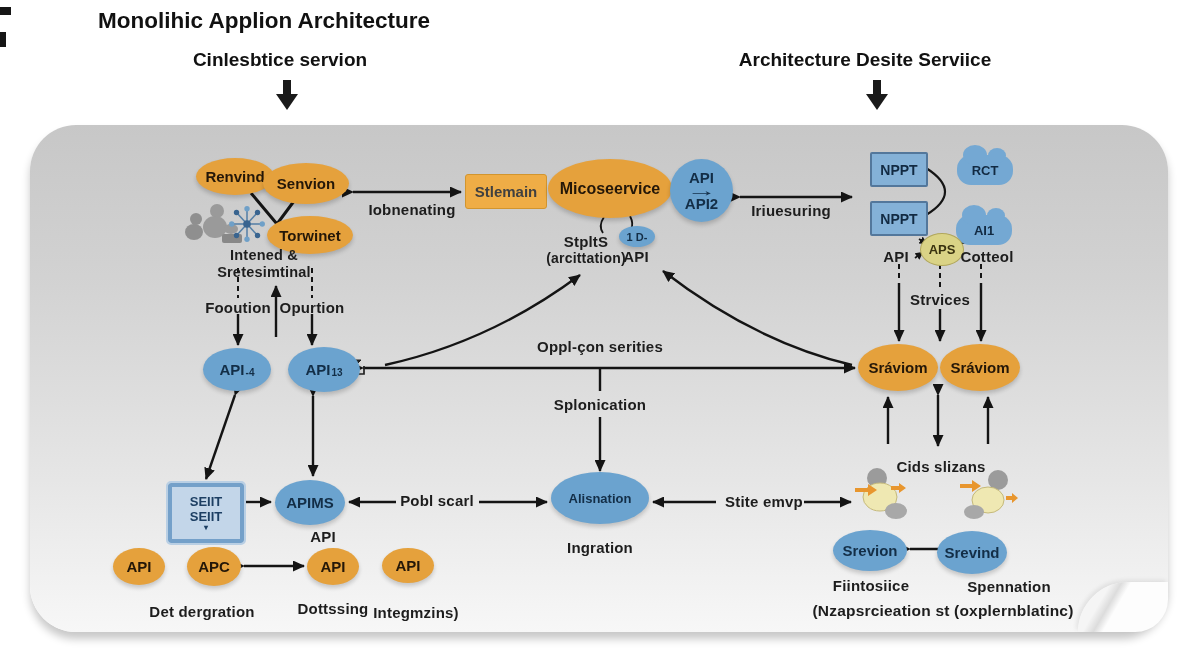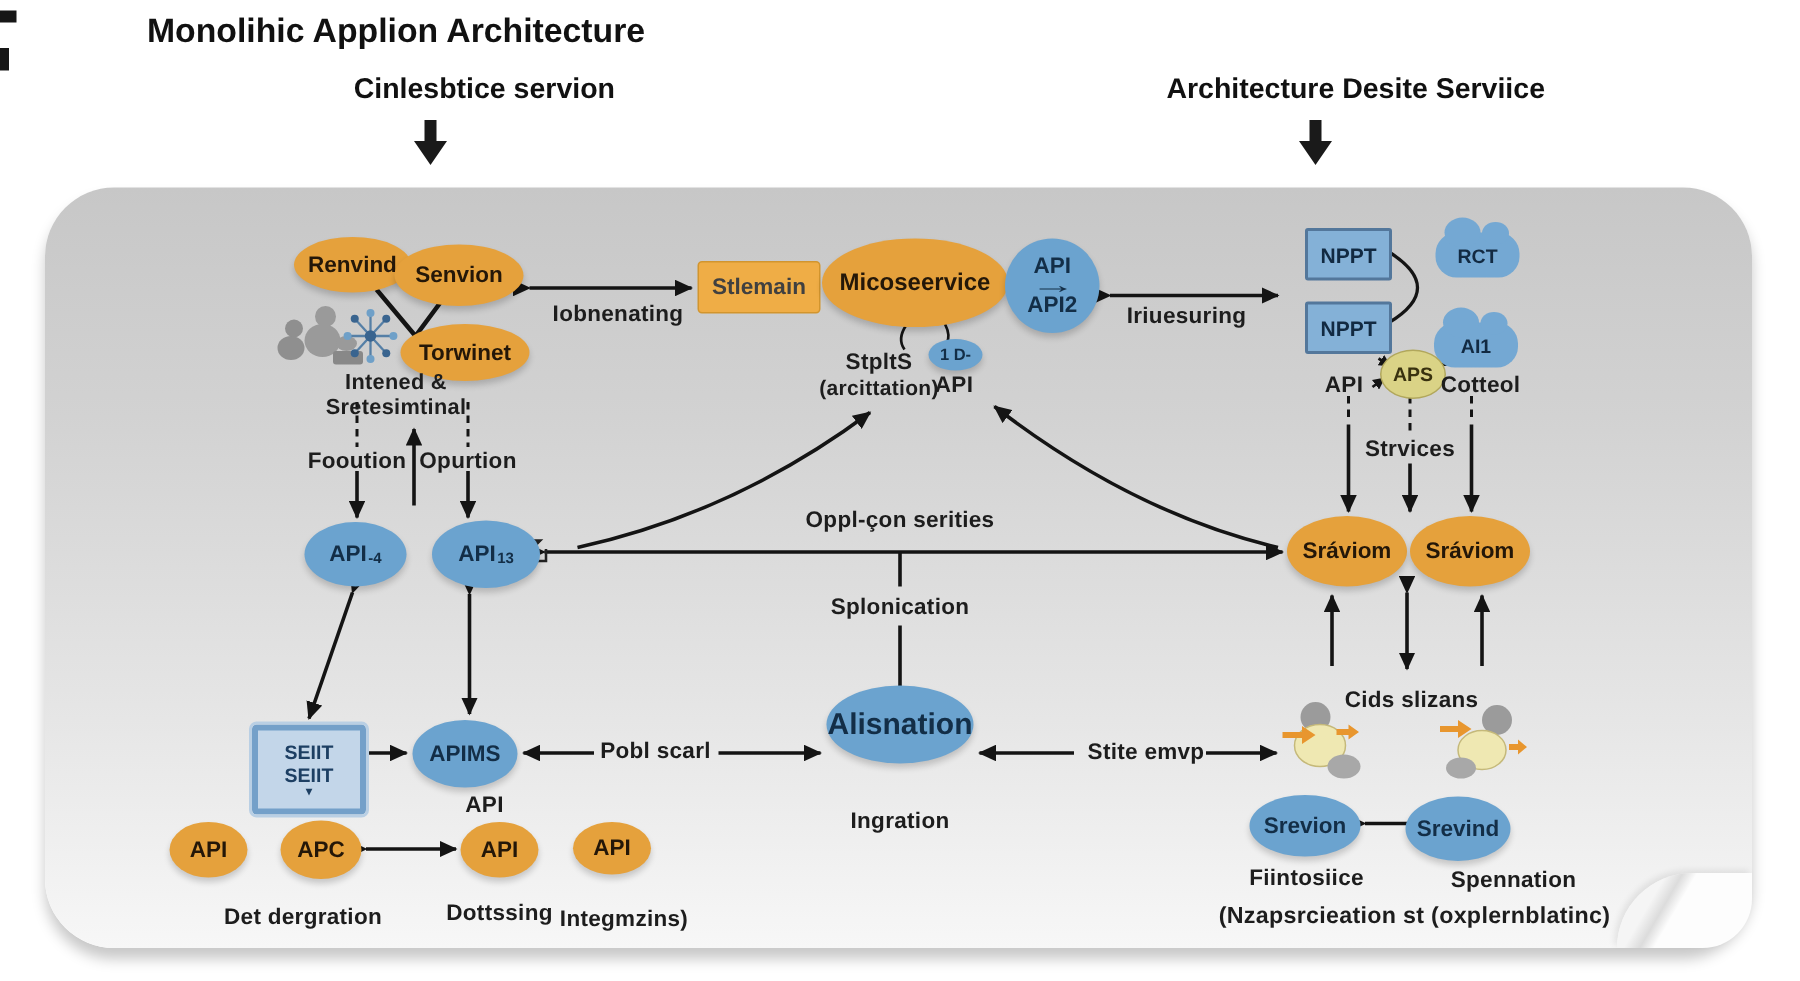--- a/index.html
+++ b/index.html
@@ -30,21 +30,21 @@
         font-weight:800;font-size:13px;color:#1d3f63;line-height:1.15}
   .seit .caret{font-size:8px;line-height:6px}
   .cloud{position:absolute;z-index:3;background:#74a8d3;border-radius:14px;display:flex;align-items:center;
          justify-content:center;font-weight:700;color:#122a42;font-size:13px}
   .cloud::before{content:"";position:absolute;width:24px;height:20px;top:-10px;left:6px;background:inherit;border-radius:50%}
   .cloud::after{content:"";position:absolute;width:18px;height:15px;top:-7px;right:7px;background:inherit;border-radius:50%}
   .cloud span{position:relative;z-index:1}
   .cloud-y{position:absolute;z-index:3;background:#dad386;border:1px solid #b1a75c;border-radius:50%;
            display:flex;align-items:center;justify-content:center;font-weight:700;font-size:13px;color:#39320f}
   .title{position:absolute;z-index:3;font-weight:800;font-size:22.5px;color:#111}
-  .heading{position:absolute;z-index:3;font-weight:800;font-size:19px;color:#111;text-align:right}
+  .heading{position:absolute;z-index:3;font-weight:800;font-size:19px;color:#111;text-align:center}
   .circle-col{flex-direction:column;font-size:14px;line-height:1.05}
   .circle-col .arrowchar{font-size:16px;line-height:10px;transform:scaleX(1.9);font-weight:700}
   .edge-mark{position:absolute;z-index:3;background:#161616}
 </style>
 </head>
 <body>
 
 <div class="panel"></div>
 <div class="curl"></div>
 
@@ -213,21 +213,21 @@
   <span>API2</span>
 </div>
 <div class="lbl" style="left:516px;top:234px;width:140px">
   <span style="display:block;font-size:15px">StpltS</span>
   <span style="display:block;font-size:14px">(arcittation)</span>
 </div>
 <div class="ell b" style="left:619px;top:226px;width:36px;height:21px;font-size:11px">1 D-</div>
 <div class="lbl" style="left:616px;top:249px;width:40px">API</div>
 <div class="lbl" style="left:518px;top:339px;width:164px">Oppl-çon serities</div>
 <div class="lbl" style="left:528px;top:397px;width:144px">Splonication</div>
-<div class="ell b" style="left:551px;top:457px;width:98px;height:52px;font-size:20px">Alisnation</div>
+<div class="ell b" style="left:551px;top:472px;width:98px;height:52px;font-size:13px">Alisnation</div>
 <div class="lbl" style="left:548px;top:540px;width:104px">Ingration</div>
 <div class="lbl" style="left:712px;top:494px;width:104px">Stite emvp</div>
 
 <div class="lbl" style="left:731px;top:203px;width:120px">Iriuesuring</div>
 <div class="rect-b" style="left:870px;top:152px;width:54px;height:31px">NPPT</div>
 <div class="rect-b" style="left:870px;top:201px;width:54px;height:31px">NPPT</div>
 <div class="cloud" style="left:957px;top:155px;width:56px;height:30px">
     <span>RCT</span>
   </div>
 <div class="cloud" style="left:956px;top:215px;width:56px;height:30px">

